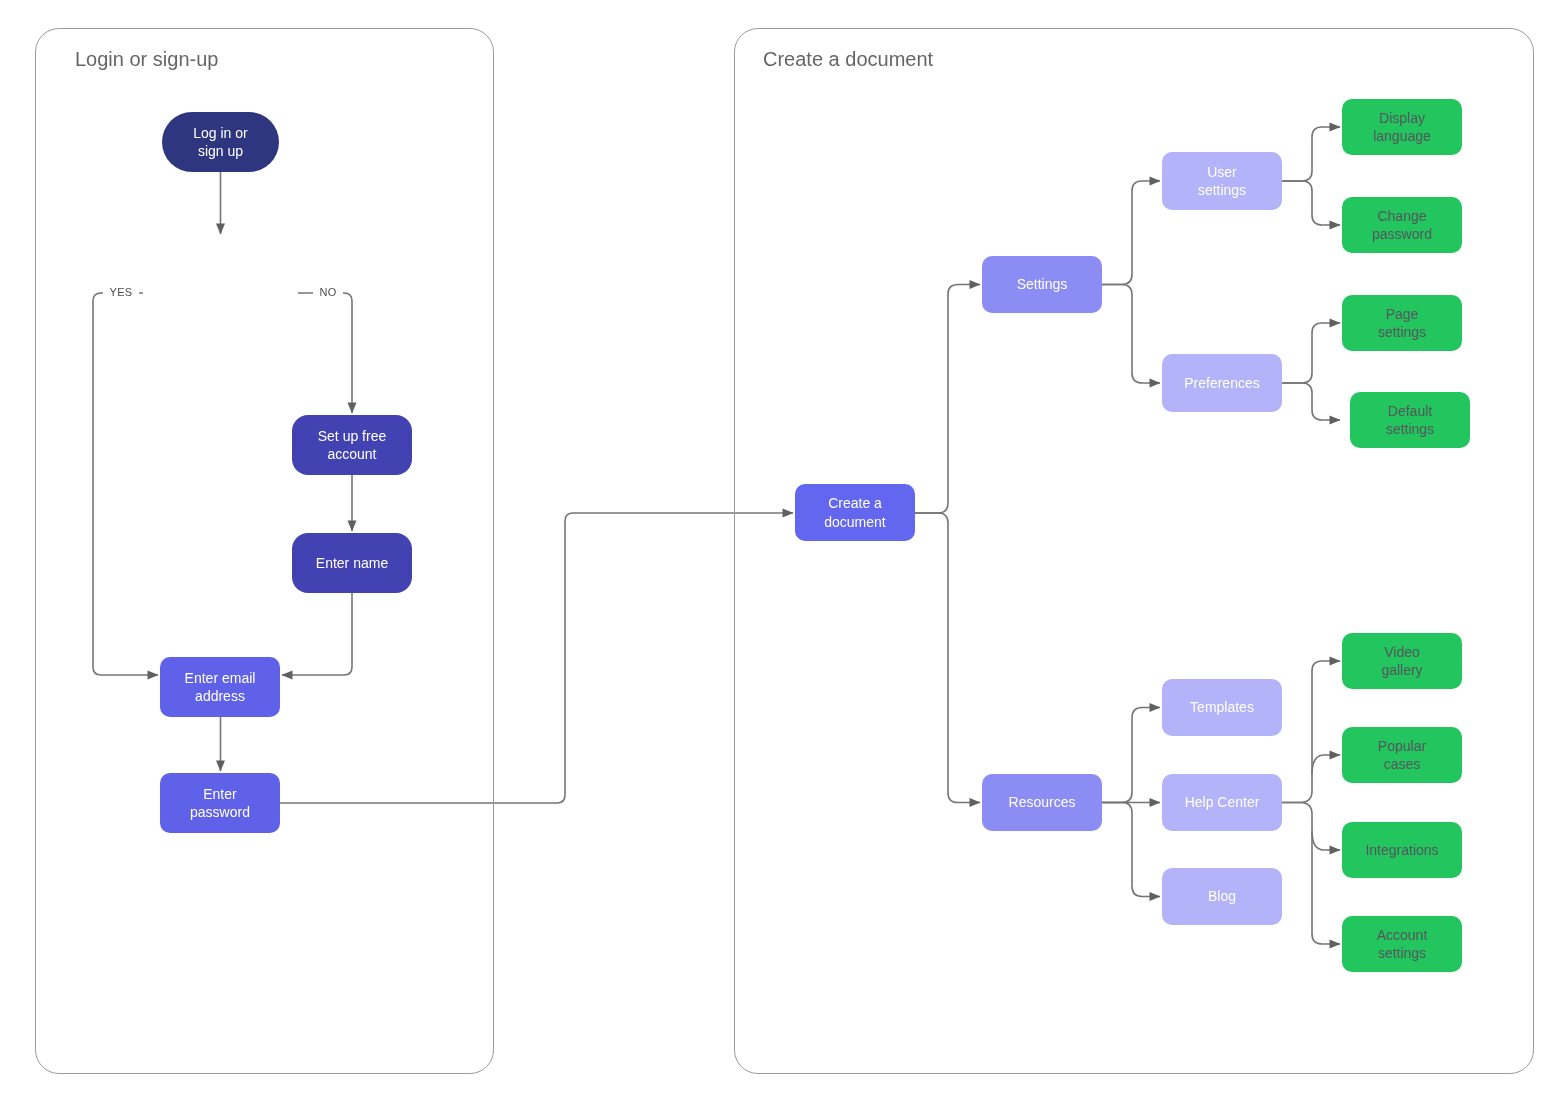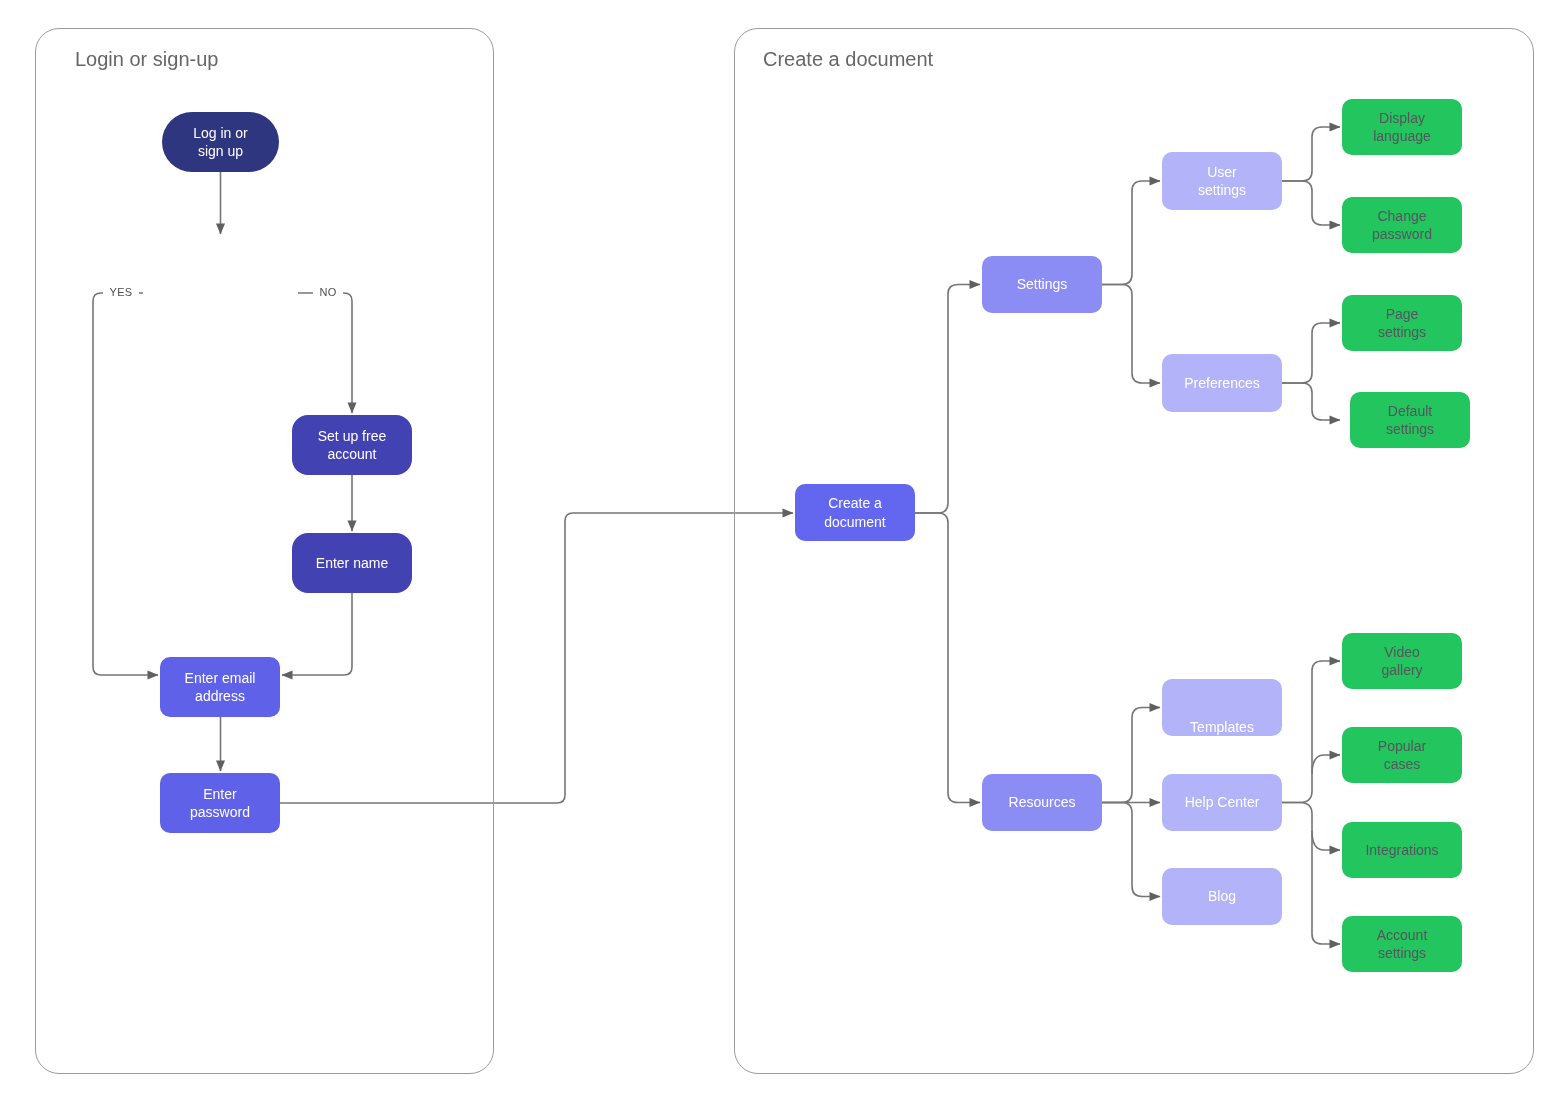--- a/index.html
+++ b/index.html
@@ -170,21 +170,21 @@
 
   <div class="node tier-light" style="left:1162px; top:152px; width:120px; height:58px;">
     <span class="node-label">User
 settings</span>
   </div>
 
   <div class="node tier-light" style="left:1162px; top:354px; width:120px; height:58px;">
     <span class="node-label">Preferences</span>
   </div>
 
-  <div class="node tier-light" style="left:1162px; top:679px; width:120px; height:57px;align-items:flex-end;">
+  <div class="node tier-light" style="left:1162px; top:679px; width:120px; height:57px;">
     <span class="node-label">Templates</span>
   </div>
 
   <div class="node tier-light" style="left:1162px; top:774px; width:120px; height:57px;">
     <span class="node-label">Help Center</span>
   </div>
 
   <div class="node tier-light" style="left:1162px; top:868px; width:120px; height:57px;">
     <span class="node-label">Blog</span>
   </div>

